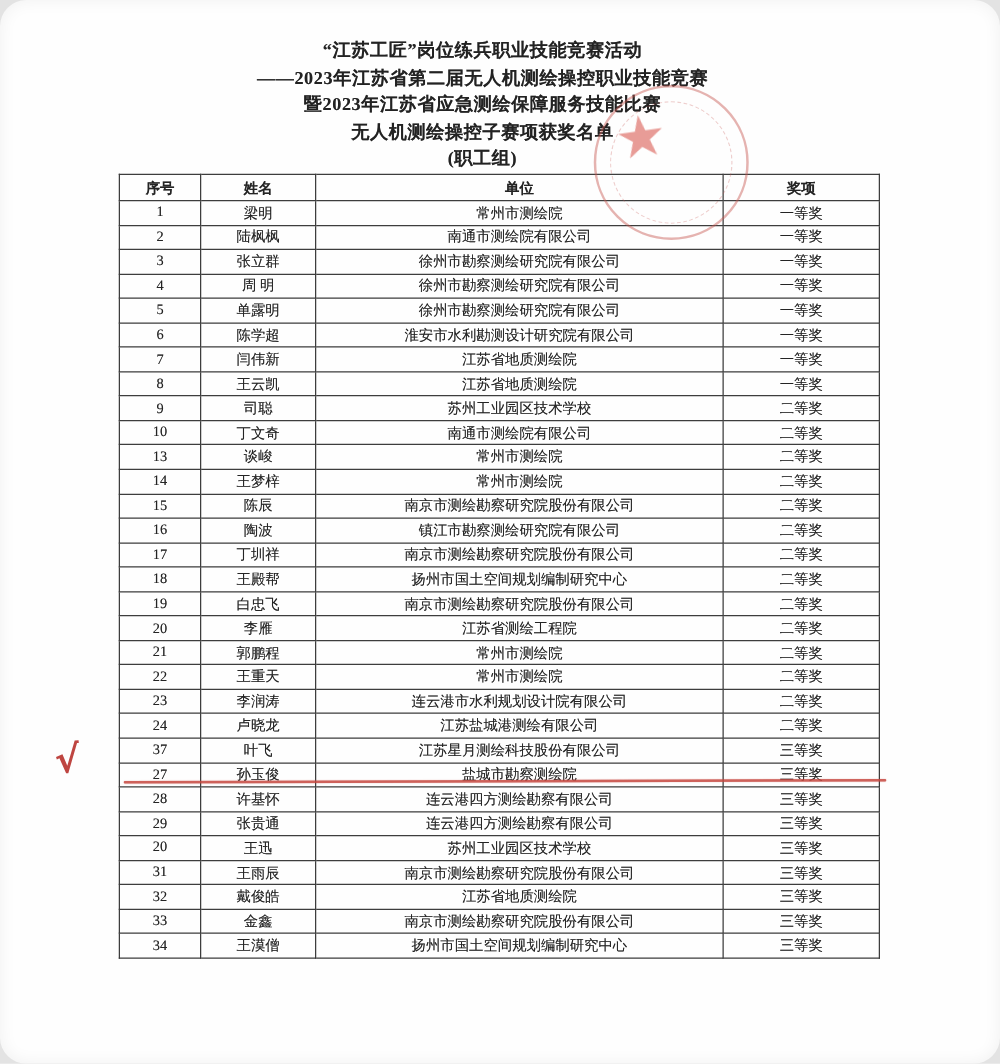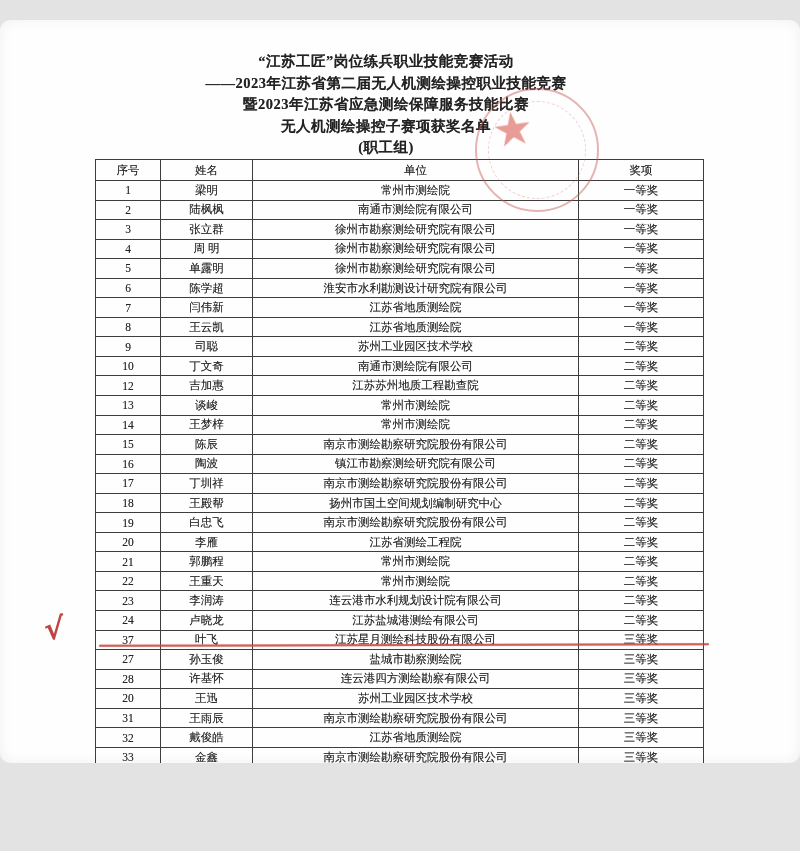--- a/index.html
+++ b/index.html
@@ -3,27 +3,26 @@
 <meta charset="utf-8">
 <style>
   html,body{margin:0;padding:0;}
   body{
     width:800px;height:851px;
     background:#e3e3e3;
     font-family:"Liberation Serif","DejaVu Serif",serif;
   }
   .page{
     position:relative;
-    width:800px;height:743px;
+    width:800px;height:851px;
     background:#fefefe;
-    border-radius:10px;
+    border-radius:21px;
     overflow:hidden;
     box-shadow:inset 0 0 14px rgba(0,0,0,0.06);
     color:#1f1f1f;
-    margin-top:20px;
   }
   
   .title-block{
     position:absolute;
     top:31px;left:-14px;width:800px;
     text-align:center;
   }
   .title-line{
     font-size:14.5px;
     font-weight:bold;
@@ -44,21 +43,21 @@
   }
   .award-table th,.award-table td{
     border:1px solid #3d3d3d;
     padding:0;
     text-align:center;
     vertical-align:middle;
     white-space:nowrap;
     overflow:hidden;
     text-shadow:0 0 0.4px rgba(0,0,0,0.4);
   }
-  .award-table th{height:20px;font-weight:normal;}
+  .award-table th{height:20px;font-weight:bold;}
   .award-table td{height:18.55px;}
   
   .seal{
     position:absolute;
     top:68px;left:475px;
     width:124px;height:124px;
     pointer-events:none;
   }
   .seal-ring{
     position:absolute;inset:0;
@@ -184,26 +183,20 @@
           <td>苏州工业园区技术学校</td>
           <td>二等奖</td>
         </tr>
         <tr>
           <td>10</td>
           <td>丁文奇</td>
           <td>南通市测绘院有限公司</td>
           <td>二等奖</td>
         </tr>
         <tr>
-          <td>12</td>
-          <td>吉加惠</td>
-          <td>江苏苏州地质工程勘查院</td>
-          <td>二等奖</td>
-        </tr>
-        <tr>
           <td>13</td>
           <td>谈峻</td>
           <td>常州市测绘院</td>
           <td>二等奖</td>
         </tr>
         <tr>
           <td>14</td>
           <td>王梦梓</td>
           <td>常州市测绘院</td>
           <td>二等奖</td>
@@ -276,20 +269,26 @@
         </tr>
         <tr>
           <td>27</td>
           <td>孙玉俊</td>
           <td>盐城市勘察测绘院</td>
           <td>三等奖</td>
         </tr>
         <tr>
           <td>28</td>
           <td>许基怀</td>
+          <td>连云港四方测绘勘察有限公司</td>
+          <td>三等奖</td>
+        </tr>
+        <tr>
+          <td>29</td>
+          <td>张贵通</td>
           <td>连云港四方测绘勘察有限公司</td>
           <td>三等奖</td>
         </tr>
         <tr>
           <td>20</td>
           <td>王迅</td>
           <td>苏州工业园区技术学校</td>
           <td>三等奖</td>
         </tr>
         <tr>

